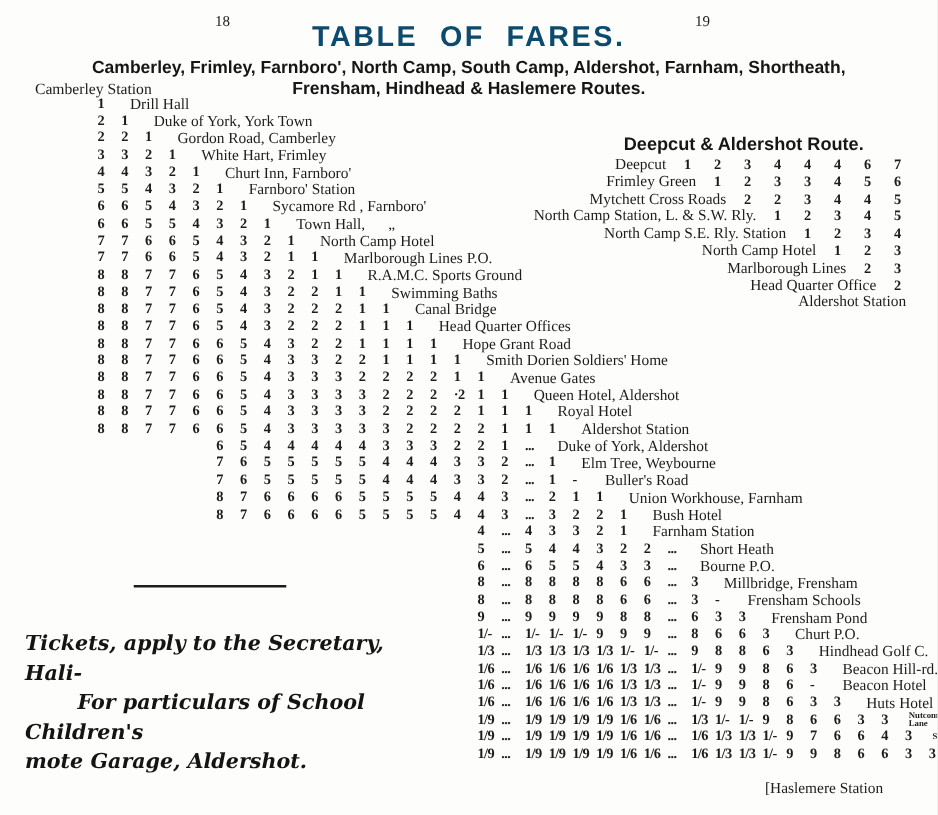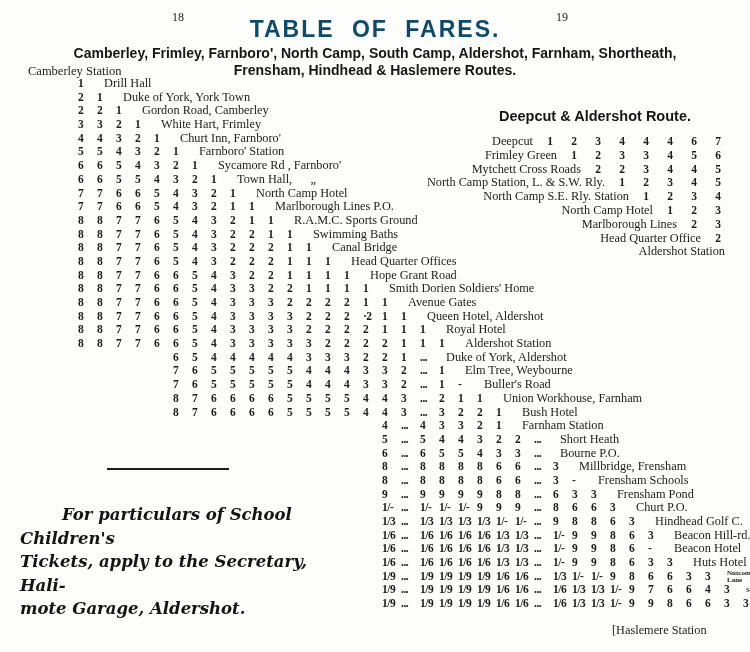--- a/index.html
+++ b/index.html
@@ -30,21 +30,21 @@
     vertical-align:top; letter-spacing:-0.5px;
   }
   .station-label{display:inline-block; margin-left:7px; font-size:12.3px; vertical-align:top;}
   .small-label{
     font-size:7px; line-height:7px; width:44px; white-space:normal;
     vertical-align:middle; margin-left:3px; margin-top:-2px; font-weight:bold;
   }
   .deepcut{position:absolute; right:20px; top:108px; width:330px;}
   .deepcut-title{
     text-align:center; padding-left:60px; font-family:"Liberation Sans", sans-serif;
-    font-weight:bold; font-size:14.5px; margin-bottom:11px; color:#161616; white-space:nowrap;
+    font-weight:bold; font-size:14.5px; margin-bottom:1px; color:#161616; white-space:nowrap;
   }
   .deepcut-row{
     display:flex; justify-content:flex-end; align-items:baseline;
     height:13.8px; line-height:13.8px; font-size:12.3px;
   }
   .deepcut-label{white-space:nowrap; margin-right:5px;}
   .deepcut-cell{
     display:inline-block; width:24px; text-align:center;
     font-weight:bold; font-size:11.5px; flex:0 0 auto;
   }
@@ -177,19 +177,19 @@
         </div>
         <div class="deepcut-row">
           <span class="deepcut-label">Aldershot Station</span>
         </div>
       </div>
   </div>
 
   <div class="rule"></div>
 
   <div class="note">
+    <div class="note-line">Tickets, apply to the Secretary, Hali-</div>
     <div class="note-line indent">For particulars of School Children's</div>
-    <div class="note-line">Tickets, apply to the Secretary, Hali-</div>
     <div class="note-line">mote Garage, Aldershot.</div>
   </div>
 
   <div class="haslemere">[Haslemere Station</div>
 </div>
 
 </body></html>

